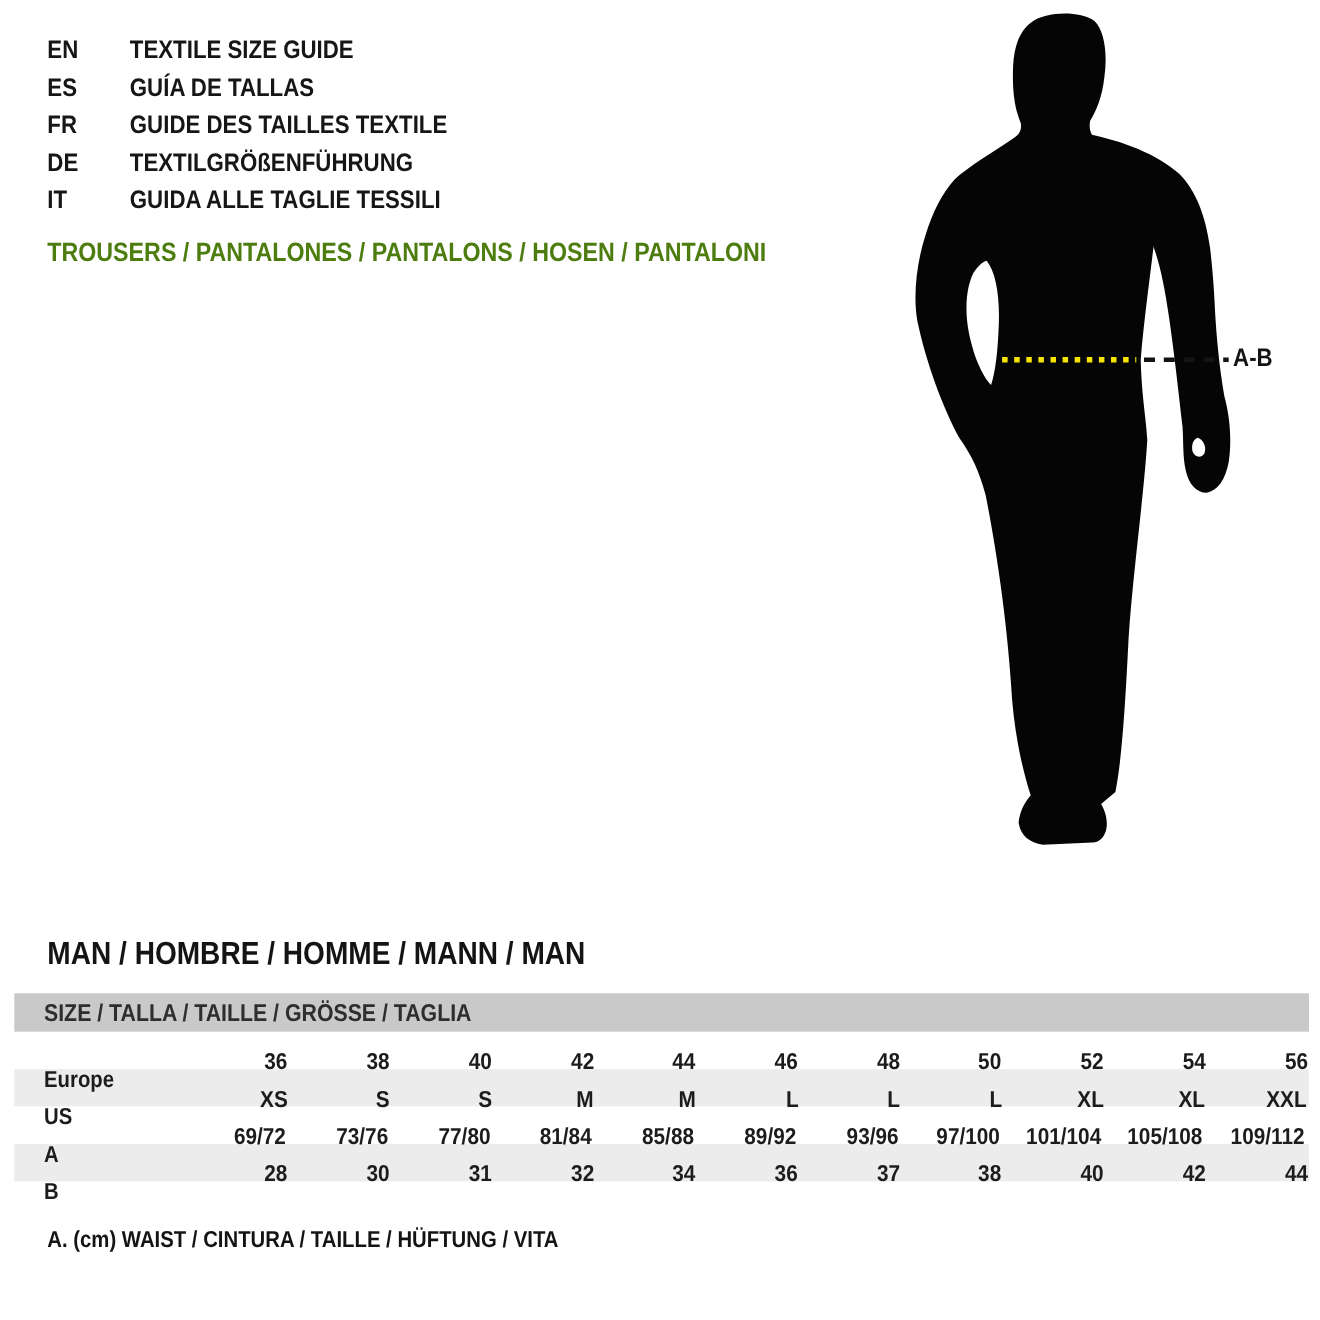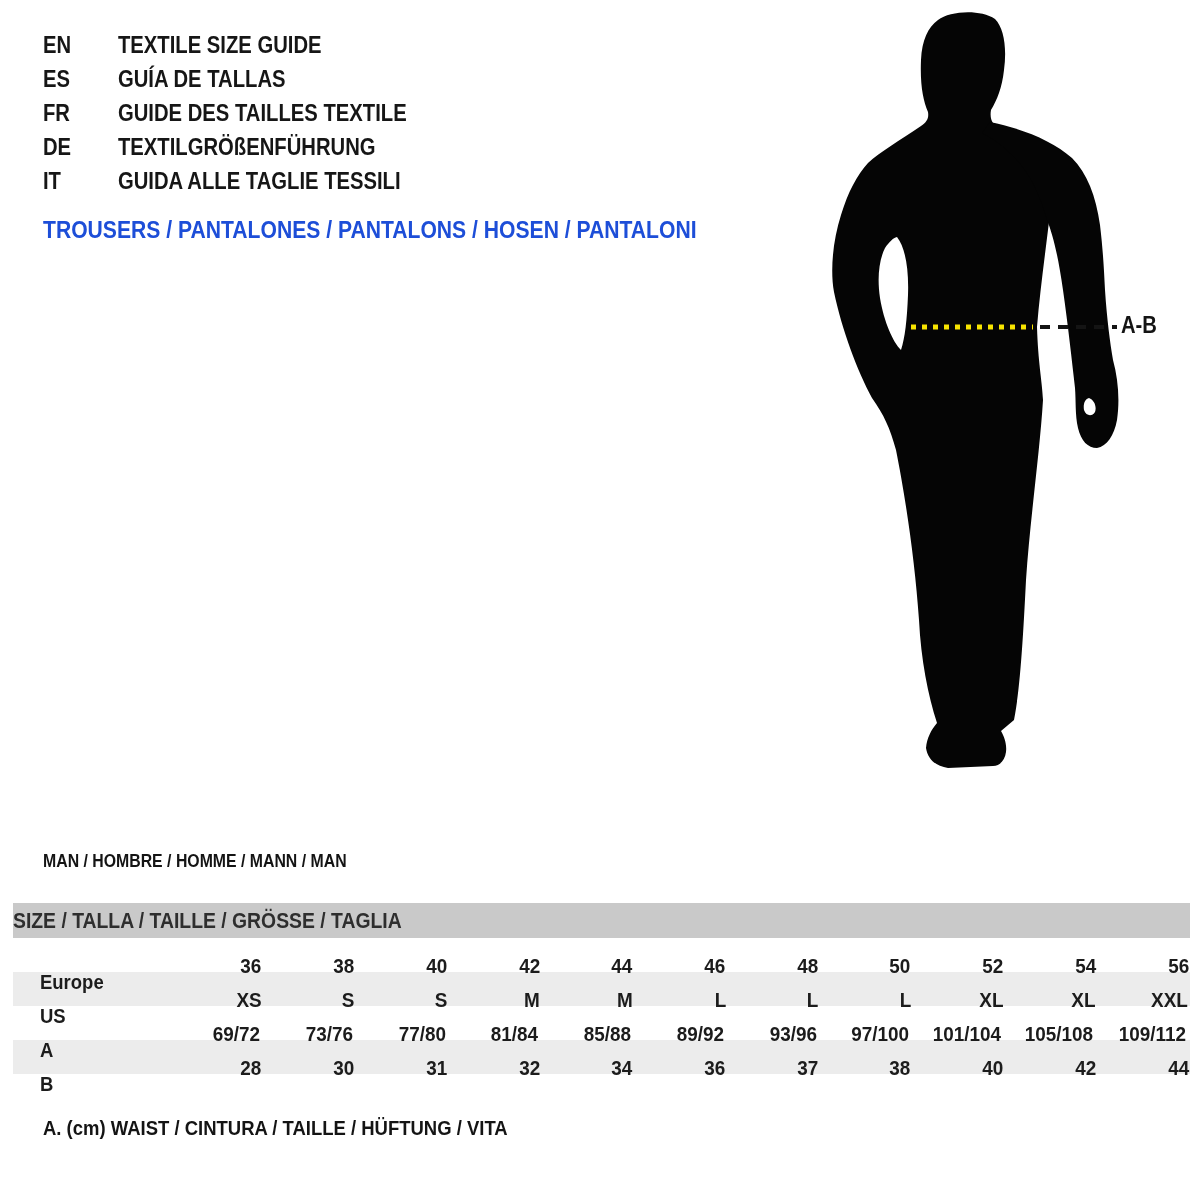--- a/index.html
+++ b/index.html
@@ -9,31 +9,31 @@
   }
   .cond{display:inline-block;transform:scaleX(0.88);transform-origin:0 50%;white-space:nowrap;}
   .cond-c{display:inline-block;transform:scaleX(0.9);transform-origin:50% 50%;white-space:nowrap;}
 
   
   .lang-list{position:absolute;left:43px;top:28px;}
   .lang-row{display:flex;height:34px;align-items:center;font-size:23px;font-weight:bold;color:#161616;}
   .lang-code{width:75px;flex:0 0 75px;}
 
   
-  .category-heading{position:absolute;left:43px;top:216px;font-size:24px;font-weight:bold;color:#1d4ed8;}
-  .section-heading{position:absolute;left:43px;top:851px;font-size:18px;font-weight:bold;color:#141414;text-decoration:underline;}
+  .category-heading{position:absolute;left:43px;top:216px;font-size:24px;font-weight:bold;color:#4d7c0f;}
+  .section-heading{position:absolute;left:43px;top:851px;font-size:29px;font-weight:bold;color:#141414;text-decoration:underline;}
 
   
   .figure-svg{position:absolute;left:820px;top:5px;}
   .ab-label{position:absolute;left:1121px;top:312px;font-size:23px;font-weight:bold;color:#141414;}
 
   
   .size-table{position:absolute;left:13px;top:903px;width:1177px;}
   .table-header{height:35px;background:#c9c9c9;display:flex;align-items:center;
-    font-size:22px;font-weight:bold;color:#2e2e2e;box-sizing:border-box;}
+    padding-left:27px;font-size:22px;font-weight:bold;color:#2e2e2e;box-sizing:border-box;}
   .table-row{display:grid;grid-template-columns:157px repeat(11,1fr);height:34px;
     align-items:center;font-size:21px;font-weight:bold;color:#1c1c1c;}
   .table-row .label-cell{padding-left:27px;text-align:left;margin-top:32px;}
   .table-row .cell{text-align:right;}
   .row-white{background:#ffffff;}
   .row-gray{background:#ececec;gap:40px;}
 
   
   .footnotes{position:absolute;left:43px;top:1100px;}
   .footnote{height:40px;display:flex;align-items:flex-end;font-size:21px;font-weight:bold;color:#141414;}

